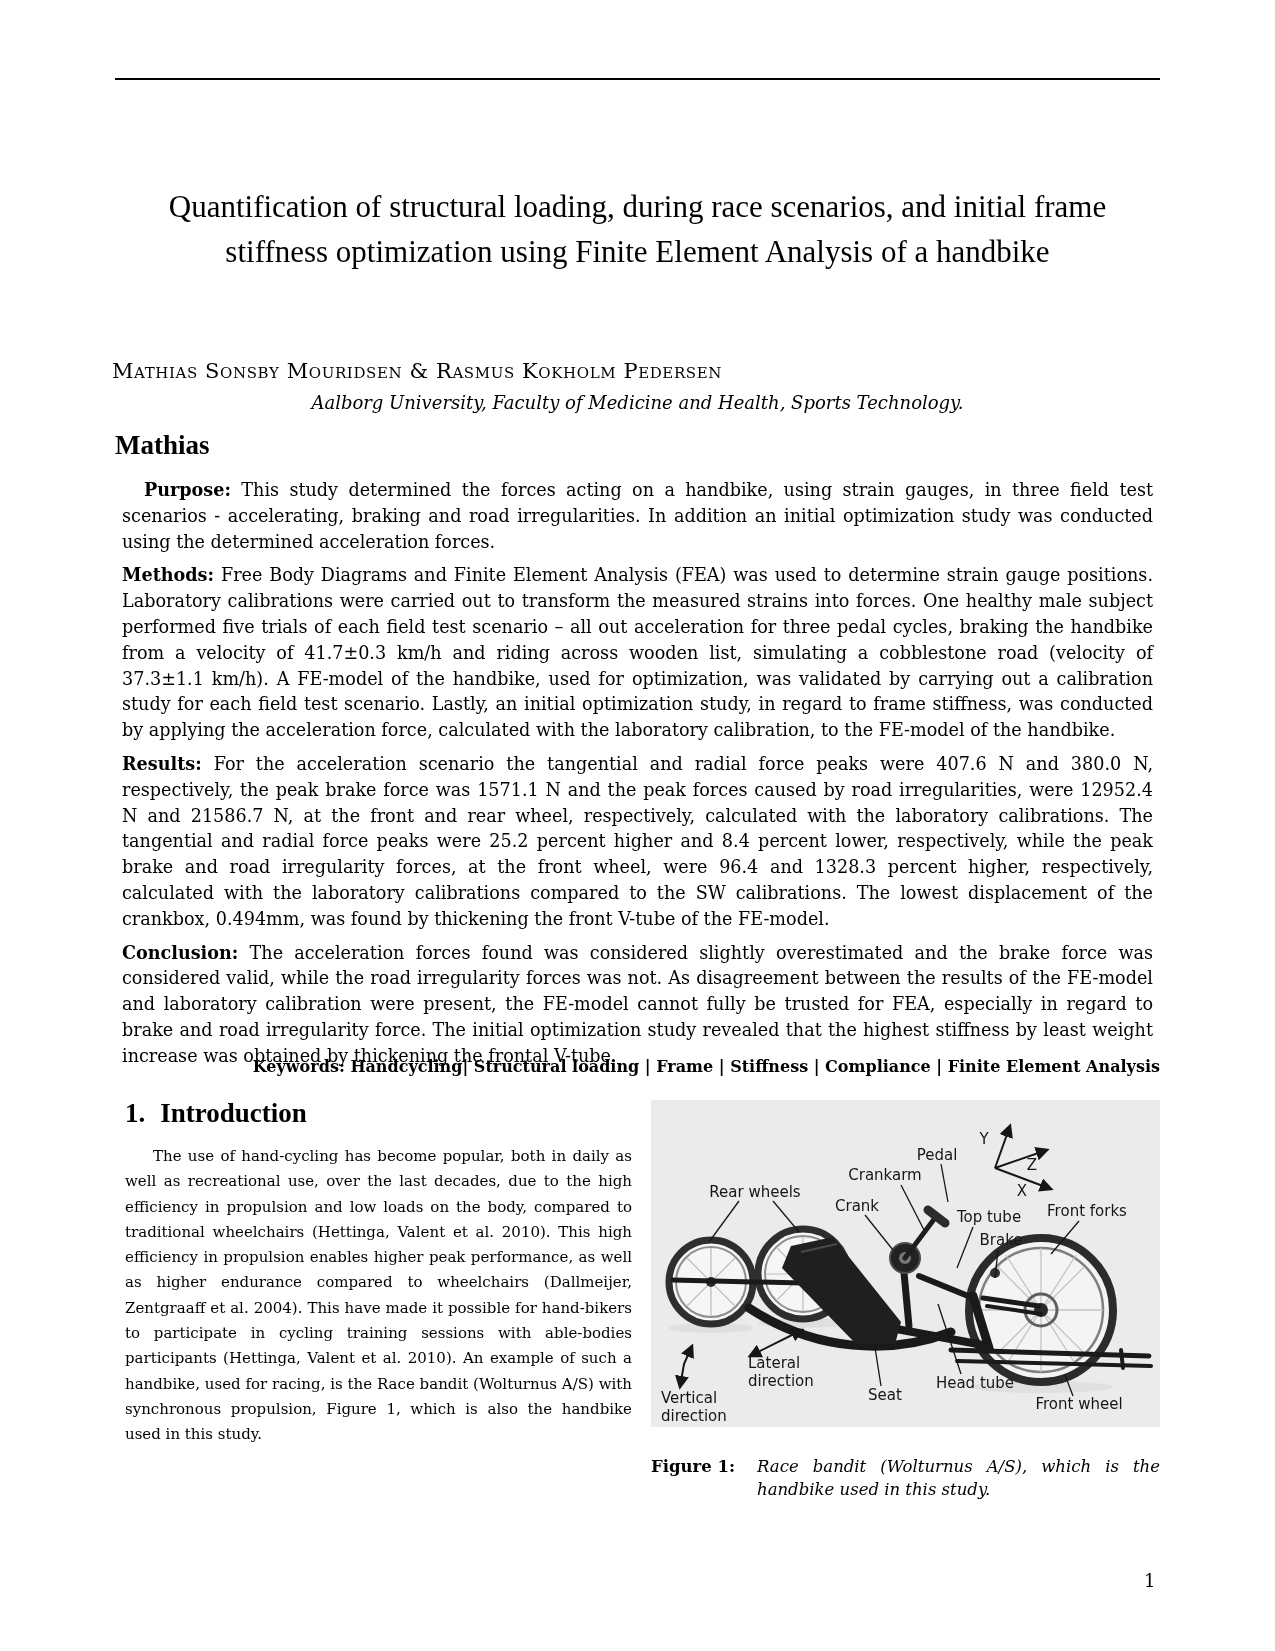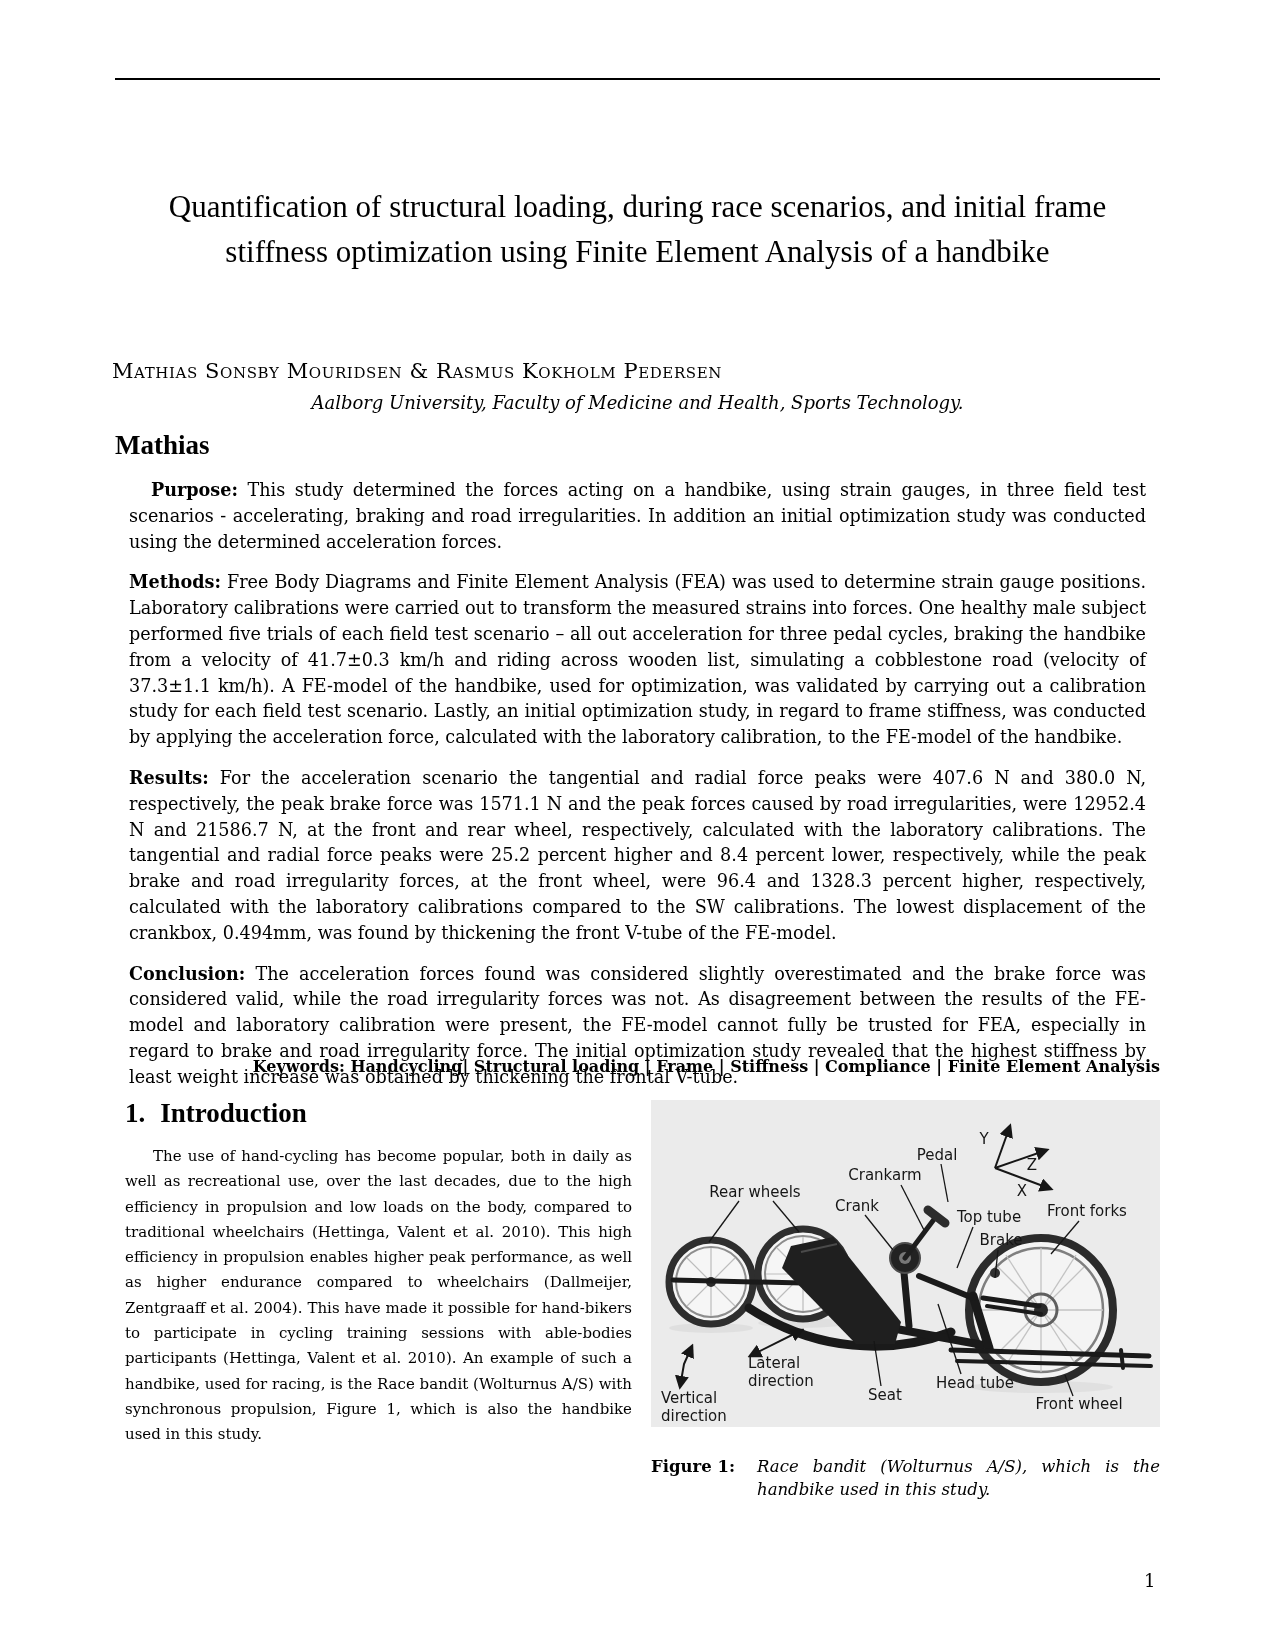--- a/index.html
+++ b/index.html
@@ -10,21 +10,21 @@
 
   .title{position:absolute;left:132px;top:184px;width:1011px;text-align:center;
          font-family:"Liberation Serif",serif;font-weight:normal;font-size:31px;line-height:45px;}
 
   .authors{position:absolute;left:112px;top:359px;width:1045px;text-align:left;
            font-variant:small-caps;font-size:21px;letter-spacing:0.6px;}
   .affiliation{position:absolute;left:115px;top:392px;width:1045px;text-align:center;font-size:18px;font-style:italic;}
 
   .abstract{position:absolute;left:115px;top:430px;width:1045px;}
   .abstract h2{margin:0 0 16px 0;font-size:27px;font-weight:bold;font-family:"Liberation Serif",serif;}
-  .abstract p{margin:14px;font-size:17.6px;line-height:25.8px;text-align:justify;}
+  .abstract p{margin:7px;font-size:17.6px;line-height:25.8px;text-align:justify;}
   .abstract p.first{text-indent:22px;}
   .lead{font-weight:bold;}
 
   .keywords{position:absolute;left:115px;top:1057px;width:1045px;text-align:right;
             font-weight:bold;font-size:16px;}
 
   .col-left{position:absolute;left:115px;top:1098px;width:507px;margin-left:10px;}
   .col-left h2{margin:0 0 15px 0;font-size:27px;font-weight:bold;font-family:"Liberation Serif",serif;}
   .col-left h2 .secnum{margin-right:15px;}
   .col-left p{margin:0;font-size:15px;line-height:25.3px;text-align:justify;text-indent:28px;}

